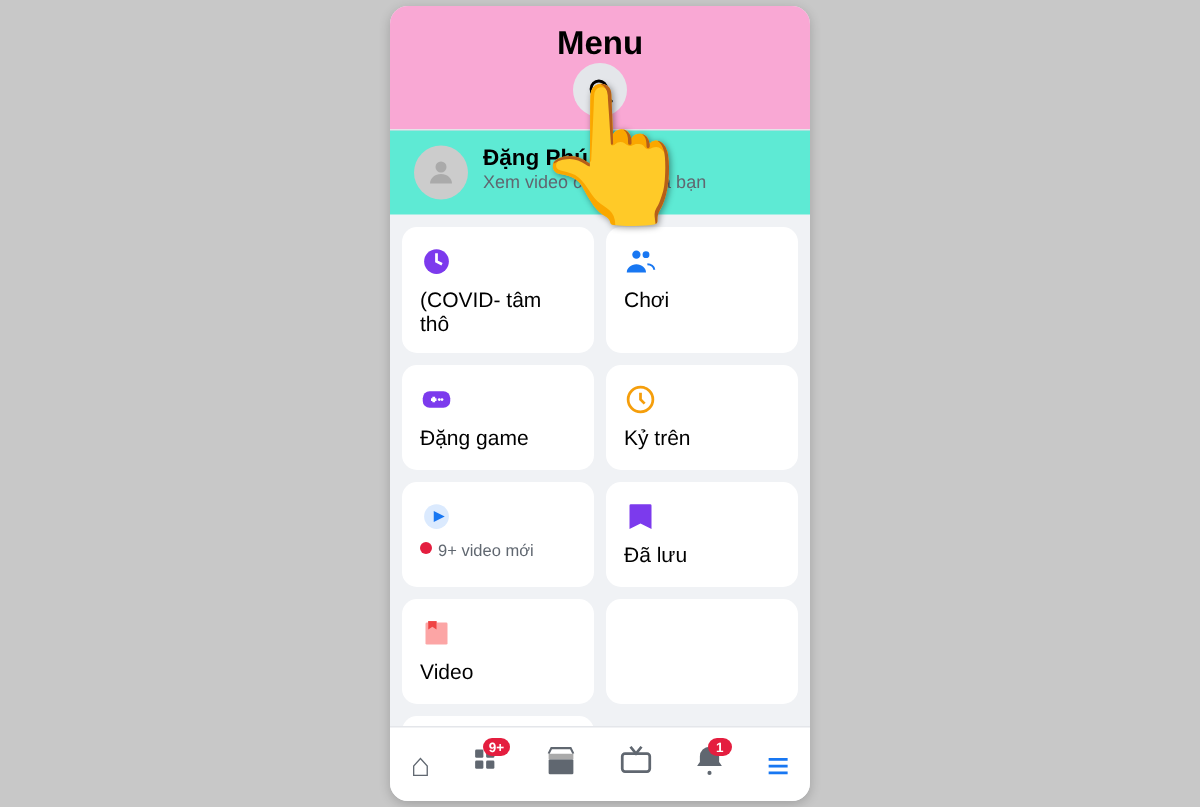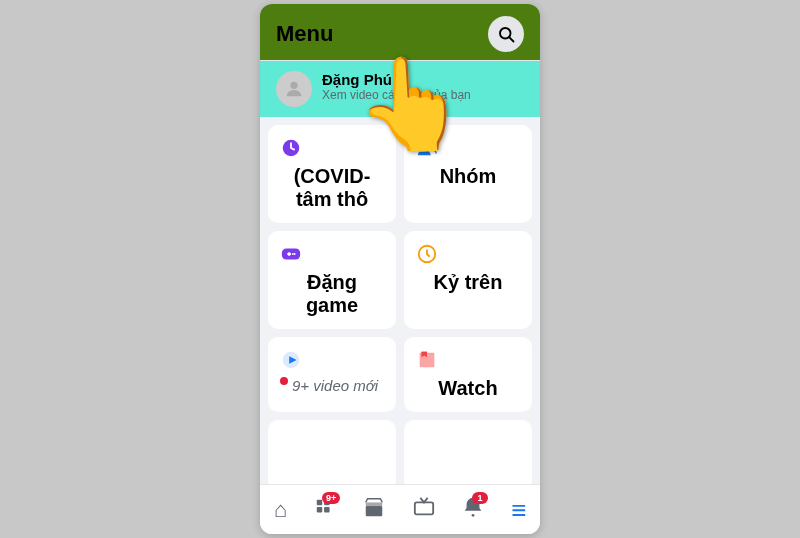--- a/index.html
+++ b/index.html
@@ -17,26 +17,27 @@
       height: 530px;
       background: #f0f2f5;
       border-radius: 12px;
       overflow: hidden;
       display: flex;
       flex-direction: column;
       box-shadow: 0 2px 8px rgba(0,0,0,0.2);
       position: relative;
     }
     .header {
-      background: #4d7c0f;
+      background: #f9a8d4;
       padding: 12px 16px 8px;
       display: flex;
       align-items: center;
       justify-content: space-between;
       border-bottom: 1px solid #e4e6ea;
+      flex-direction: column;
     }
     .header-title {
       font-size: 22px;
       font-weight: 700;
       color: #000;
     }
     .search-icon-btn {
       width: 36px;
       height: 36px;
       border-radius: 50%;
@@ -92,31 +93,29 @@
       flex-direction: column;
       gap: 6px;
       cursor: pointer;
       min-height: 70px;
     }
     .grid-item .icon-area {
       display: flex;
       align-items: center;
     }
     .grid-item .label {
-      font-size: 20px;
-      font-weight: 700;
+      font-size: 14px;
+      font-weight: 400;
       color: #000;
-      text-align: center;
     }
     .grid-item .sublabel {
-      font-size: 15px;
+      font-size: 11px;
       color: #606770;
       display: flex;
       gap: 4px;
-      font-style: italic;
     }
     .dot-red {
       width: 8px;
       height: 8px;
       background: #e41e3f;
       border-radius: 50%;
       display: inline-block;
     }
     .bottom-nav {
       background: #fff;
@@ -212,21 +211,21 @@
         </div>
         <div class="grid-item">
           <div class="icon-area">
             <svg width="22" height="22" viewBox="0 0 24 24" fill="#1877f2">
               <circle cx="9" cy="7" r="3"></circle>
               <circle cx="16" cy="7" r="2.5"></circle>
               <path d="M2 20c0-3.3 3.1-6 7-6s7 2.7 7 6"></path>
               <path d="M17 14c2.5 0 5 1.5 5 4" stroke="#1877f2" stroke-width="1.5" fill="none"></path>
             </svg>
           </div>
-          <div class="label">Nhóm</div>
+          <div class="label">Chơi</div>
         </div>
         <div class="grid-item">
           <div class="icon-area">
             <svg width="22" height="22" viewBox="0 0 24 24" fill="#7c3aed">
               <rect x="2" y="6" width="20" height="12" rx="5"></rect>
               <path d="M8 12h4M10 10v4" stroke="white" stroke-width="2"></path>
               <circle cx="16" cy="12" r="1" fill="white"></circle>
               <circle cx="14" cy="12" r="1" fill="white"></circle>
             </svg>
           </div>
@@ -245,28 +244,36 @@
           <div class="icon-area">
             <svg width="22" height="22" viewBox="0 0 24 24" fill="#1877f2">
               <circle cx="12" cy="12" r="9" fill="#dbeafe"></circle>
               <polygon points="10,8 18,12 10,16" fill="#1877f2"></polygon>
             </svg>
           </div>
           <div class="sublabel"><span class="dot-red"></span>9+ video mới</div>
         </div>
         <div class="grid-item">
           <div class="icon-area">
+            <svg width="22" height="22" viewBox="0 0 24 24" fill="#7c3aed">
+              <path d="M5 3h14a1 1 0 0 1 1 1v17l-8-4-8 4V4a1 1 0 0 1 1-1z"></path>
+            </svg>
+          </div>
+          <div class="label">Đã lưu</div>
+        </div>
+        <div class="grid-item">
+          <div class="icon-area">
             <svg width="22" height="22" viewBox="0 0 24 24" fill="#ef4444">
               <path d="M4 4h16v16H4z" rx="2" fill="none"></path>
               <path d="M6 3v5l3-2 3 2V3" fill="#ef4444"></path>
               <rect x="4" y="4" width="16" height="16" rx="1" fill="#fca5a5"></rect>
               <path d="M6 3v6l3-2 3 2V3H6z" fill="#ef4444"></path>
             </svg>
           </div>
-          <div class="label">Watch</div>
+          <div class="label">Video</div>
         </div>
         <div class="grid-item"></div>
         <div class="grid-item"></div>
       </div>
 
   </div>
 
   <div class="bottom-nav">
     <div class="nav-item">
       <span class="nav-icon" style="font-size:22px;">⌂</span>

